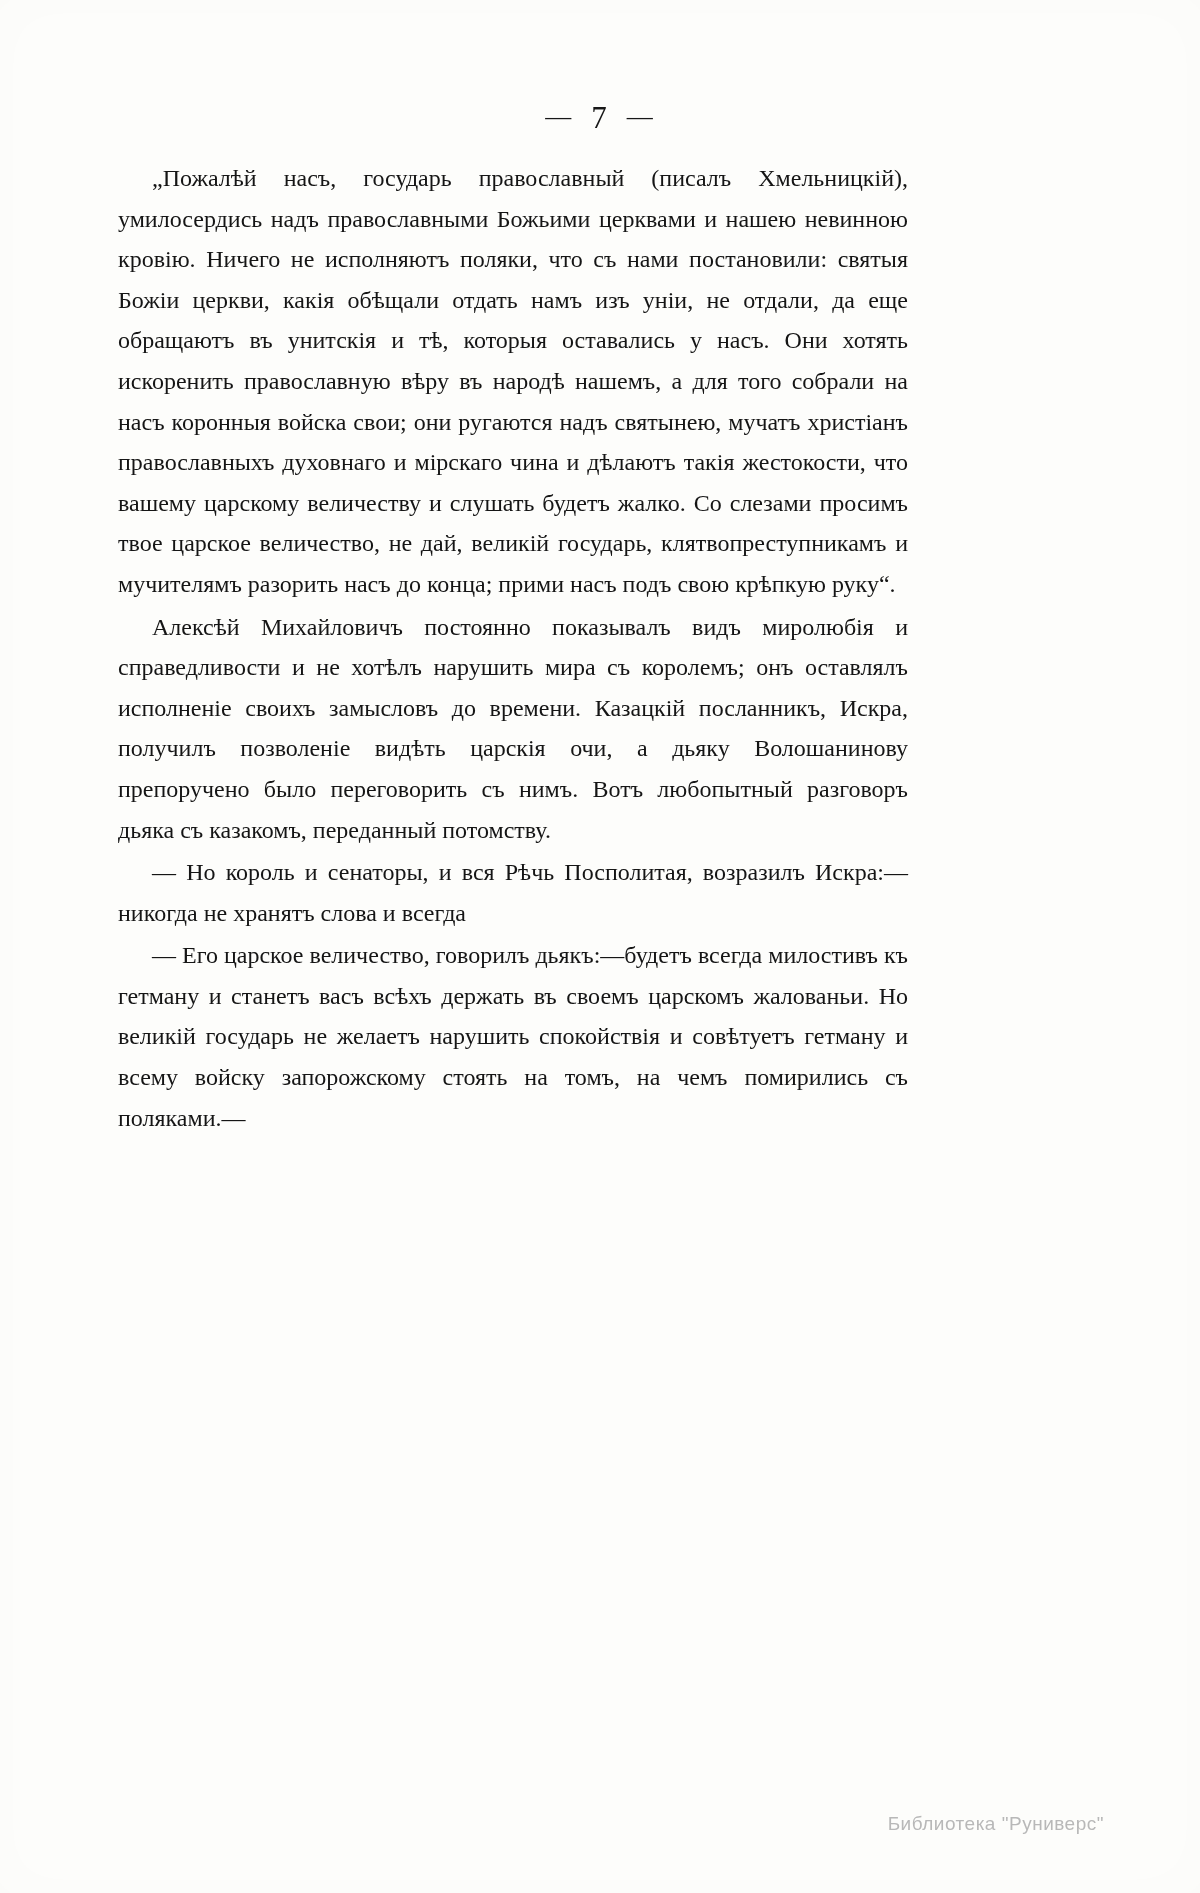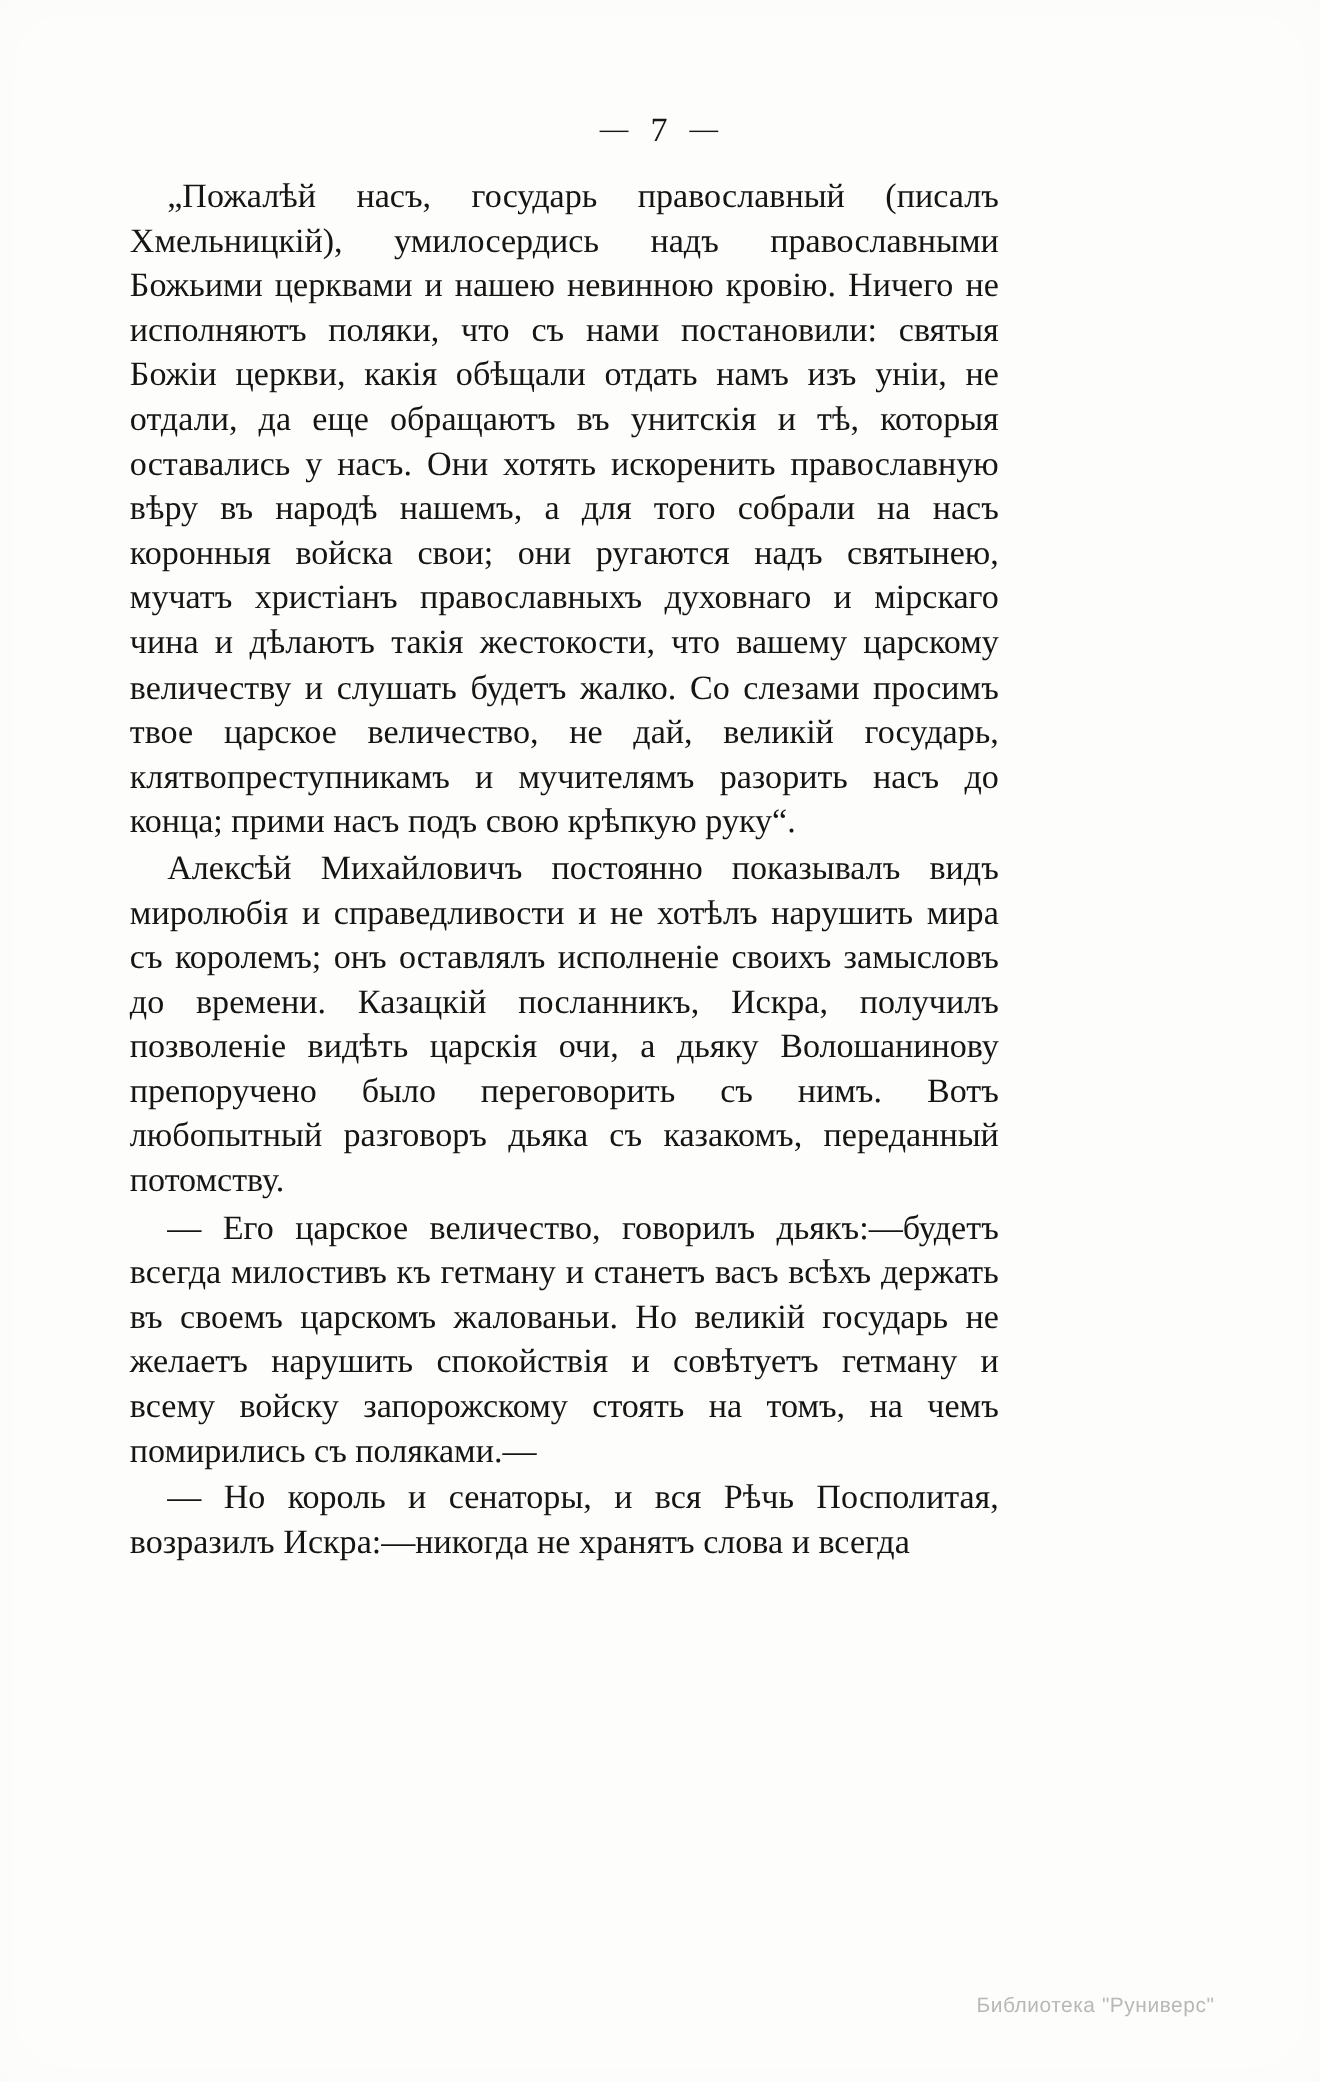--- a/index.html
+++ b/index.html
@@ -40,21 +40,21 @@
     font-size: 26px;
     vertical-align: 3px;
   }
   .body-col {
     position: absolute;
     top: 158px;
     left: 118px;
     width: 790px;
   }
   .para {
-    font-size: 31px;
+    font-size: 24px;
     line-height: 40.6px;
     text-align: justify;
     text-justify: inter-word;
     margin: 0 0 0 0;
     color: #151515;
     font-family: "Liberation Serif", serif;
     hyphens: manual;
   }
   .para.indent {
     text-indent: 34px;
@@ -84,20 +84,20 @@
 
 <div class="page">
 
   <div class="page-header">
     <span class="dash">—</span><span>7</span><span class="dash">—</span>
   </div>
 
   <div class="body-col">
     <p class="para indent">„Пожалѣй насъ, государь православный (писалъ Хмельницкій), умилосердись надъ православными Божьими церквами и нашею невинною кровію. Ничего не исполняютъ поляки, что съ нами постановили: святыя Божіи церкви, какія обѣщали отдать намъ изъ уніи, не отдали, да еще обращаютъ въ унитскія и тѣ, которыя оставались у насъ. Они хотять искоренить православную вѣру въ народѣ нашемъ, а для того собрали на насъ коронныя войска свои; они ругаются надъ святынею, мучатъ христіанъ православныхъ духовнаго и мірскаго чина и дѣлаютъ такія жестокости, что вашему царскому величеству и слушать будетъ жалко. Со слезами просимъ твое царское величество, не дай, великій государь, клятвопреступникамъ и мучителямъ разорить насъ до конца; прими насъ подъ свою крѣпкую руку“.</p>
     <p class="para indent">Алексѣй Михайловичъ постоянно показывалъ видъ миролюбія и справедливости и не хотѣлъ нарушить мира съ королемъ; онъ оставлялъ исполненіе своихъ замысловъ до времени. Казацкій посланникъ, Искра, получилъ позволеніе видѣть царскія очи, а дьяку Волошанинову препоручено было переговорить съ нимъ. Вотъ любопытный разговоръ дьяка съ казакомъ, переданный потомству.</p>
+    <p class="para indent">— Но король и сенаторы, и вся Рѣчь Посполитая, возразилъ Искра:—никогда не хранятъ слова и всегда</p>
     <p class="para indent">— Его царское величество, говорилъ дьякъ:—будетъ всегда милостивъ къ гетману и станетъ васъ всѣхъ держать въ своемъ царскомъ жалованьи. Но великій государь не желаетъ нарушить спокойствія и совѣтуетъ гетману и всему войску запорожскому стоять на томъ, на чемъ помирились съ поляками.—</p>
-    <p class="para indent">— Но король и сенаторы, и вся Рѣчь Посполитая, возразилъ Искра:—никогда не хранятъ слова и всегда</p>
   </div>
 
   <div class="watermark">Библиотека "Руниверс"</div>
 
   <div class="edge-shade"></div>
 </div>
 
 </body></html>

